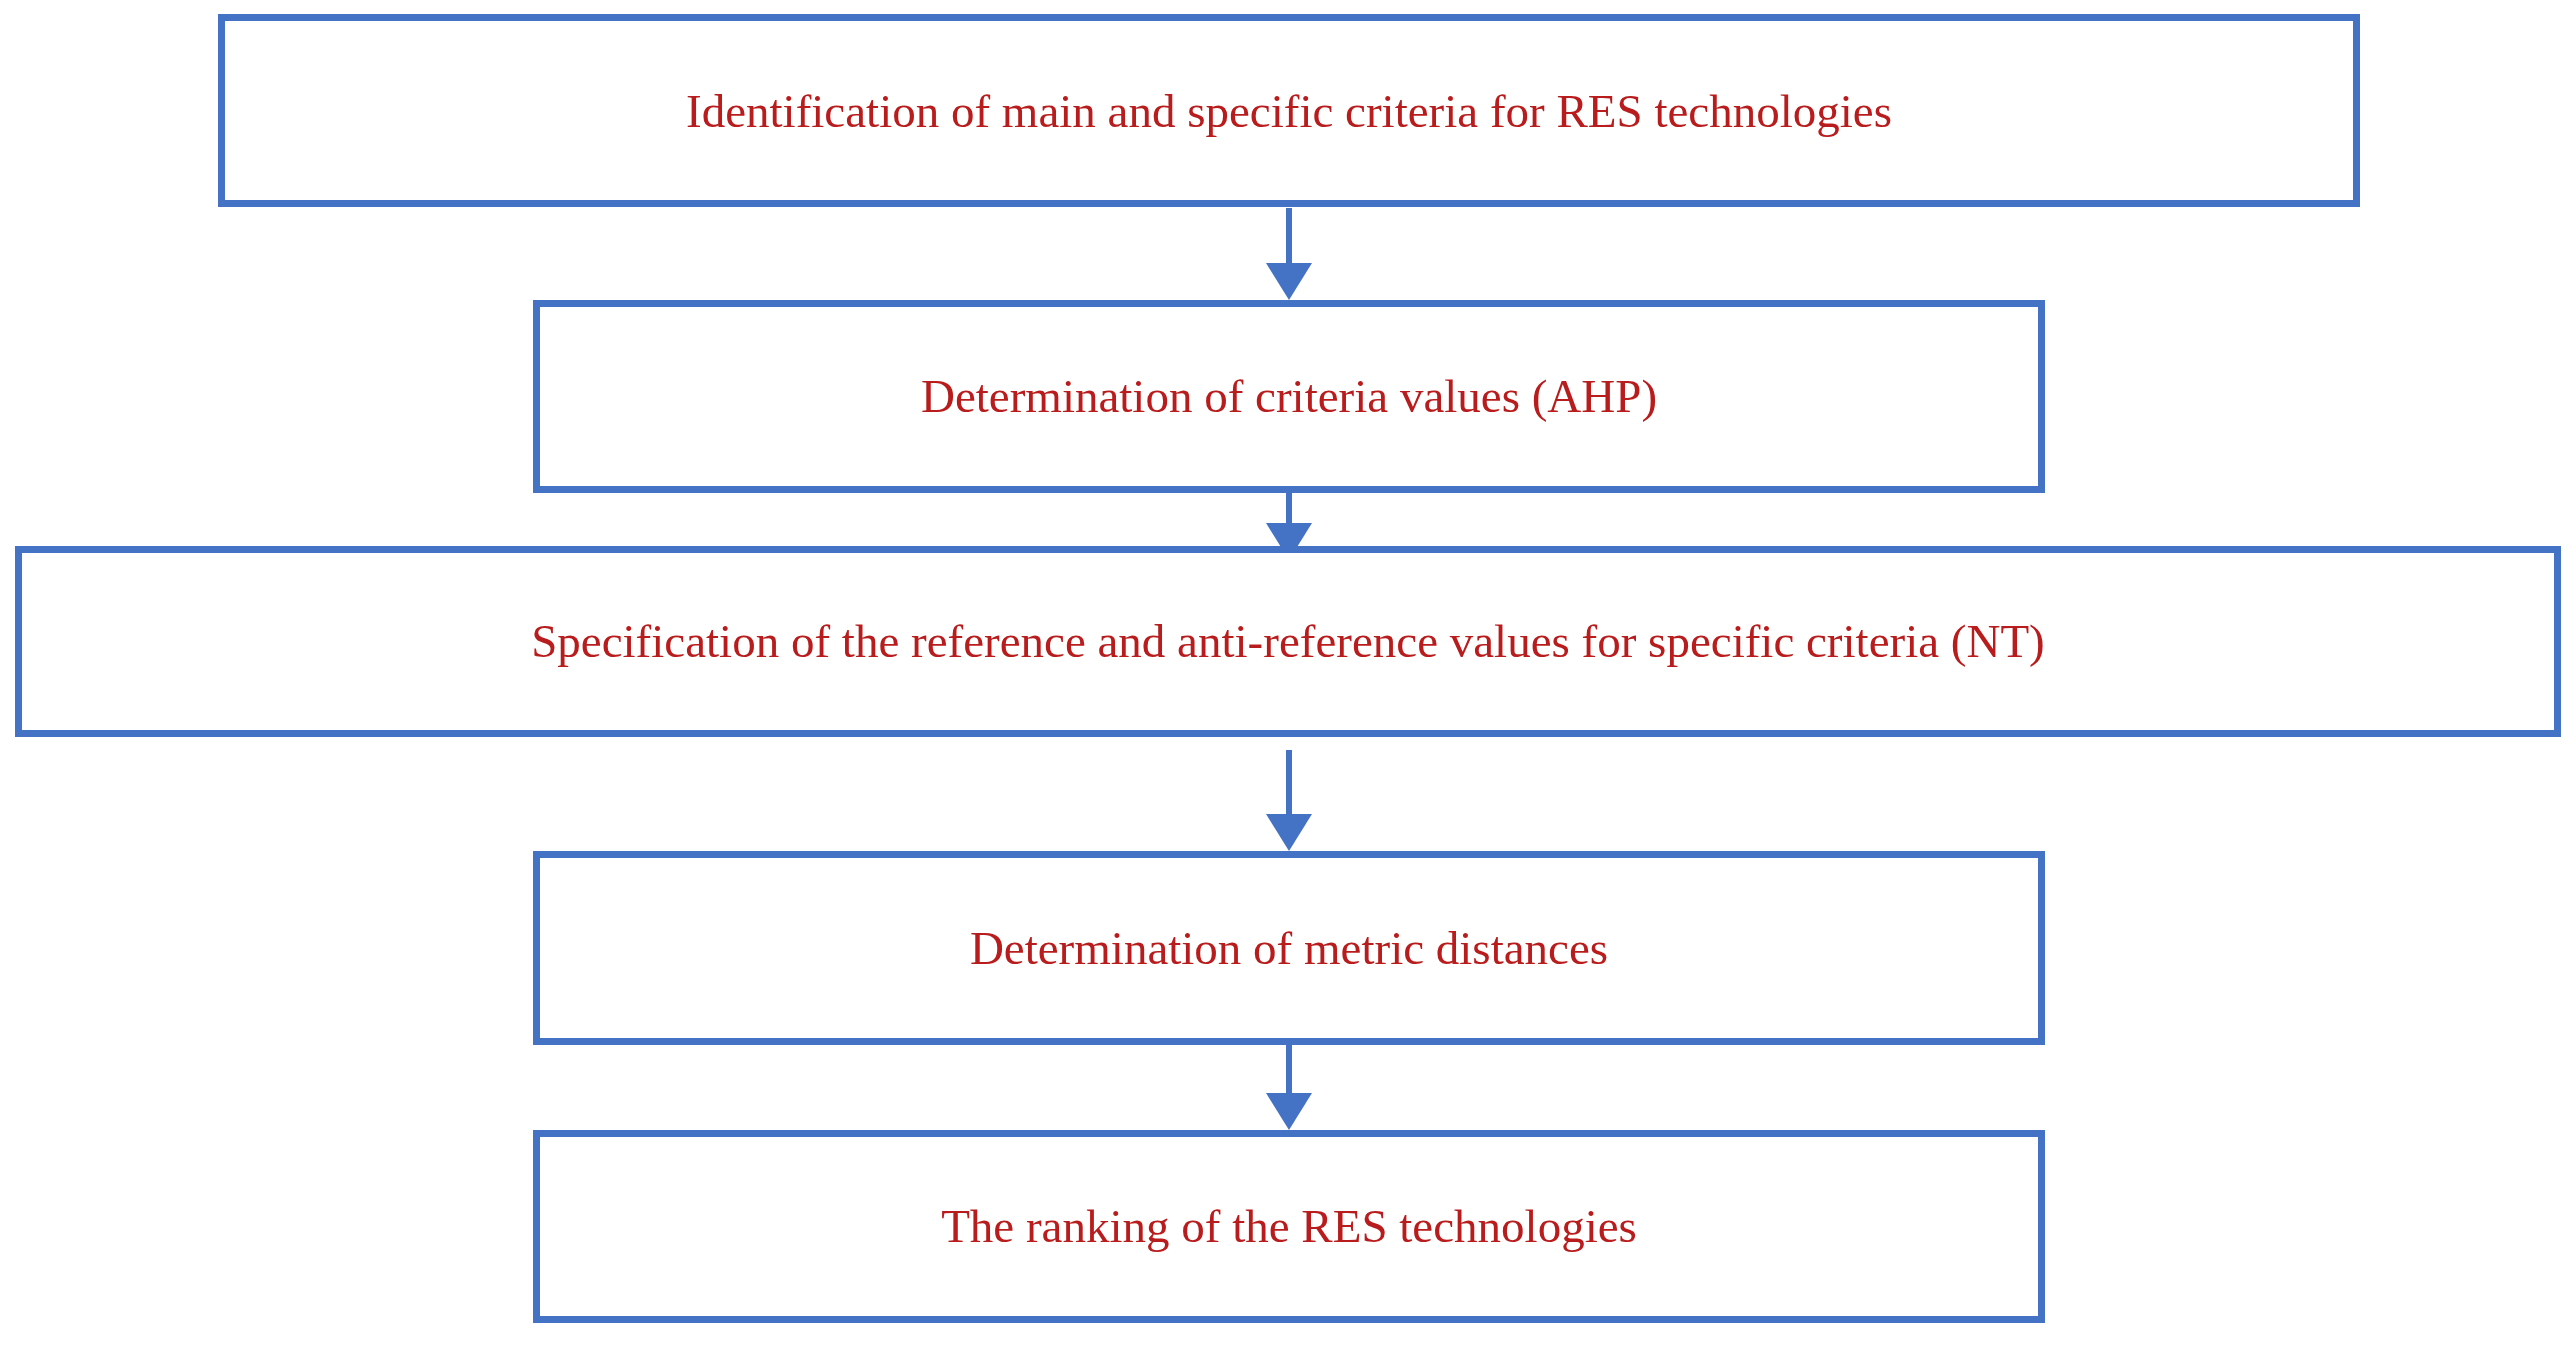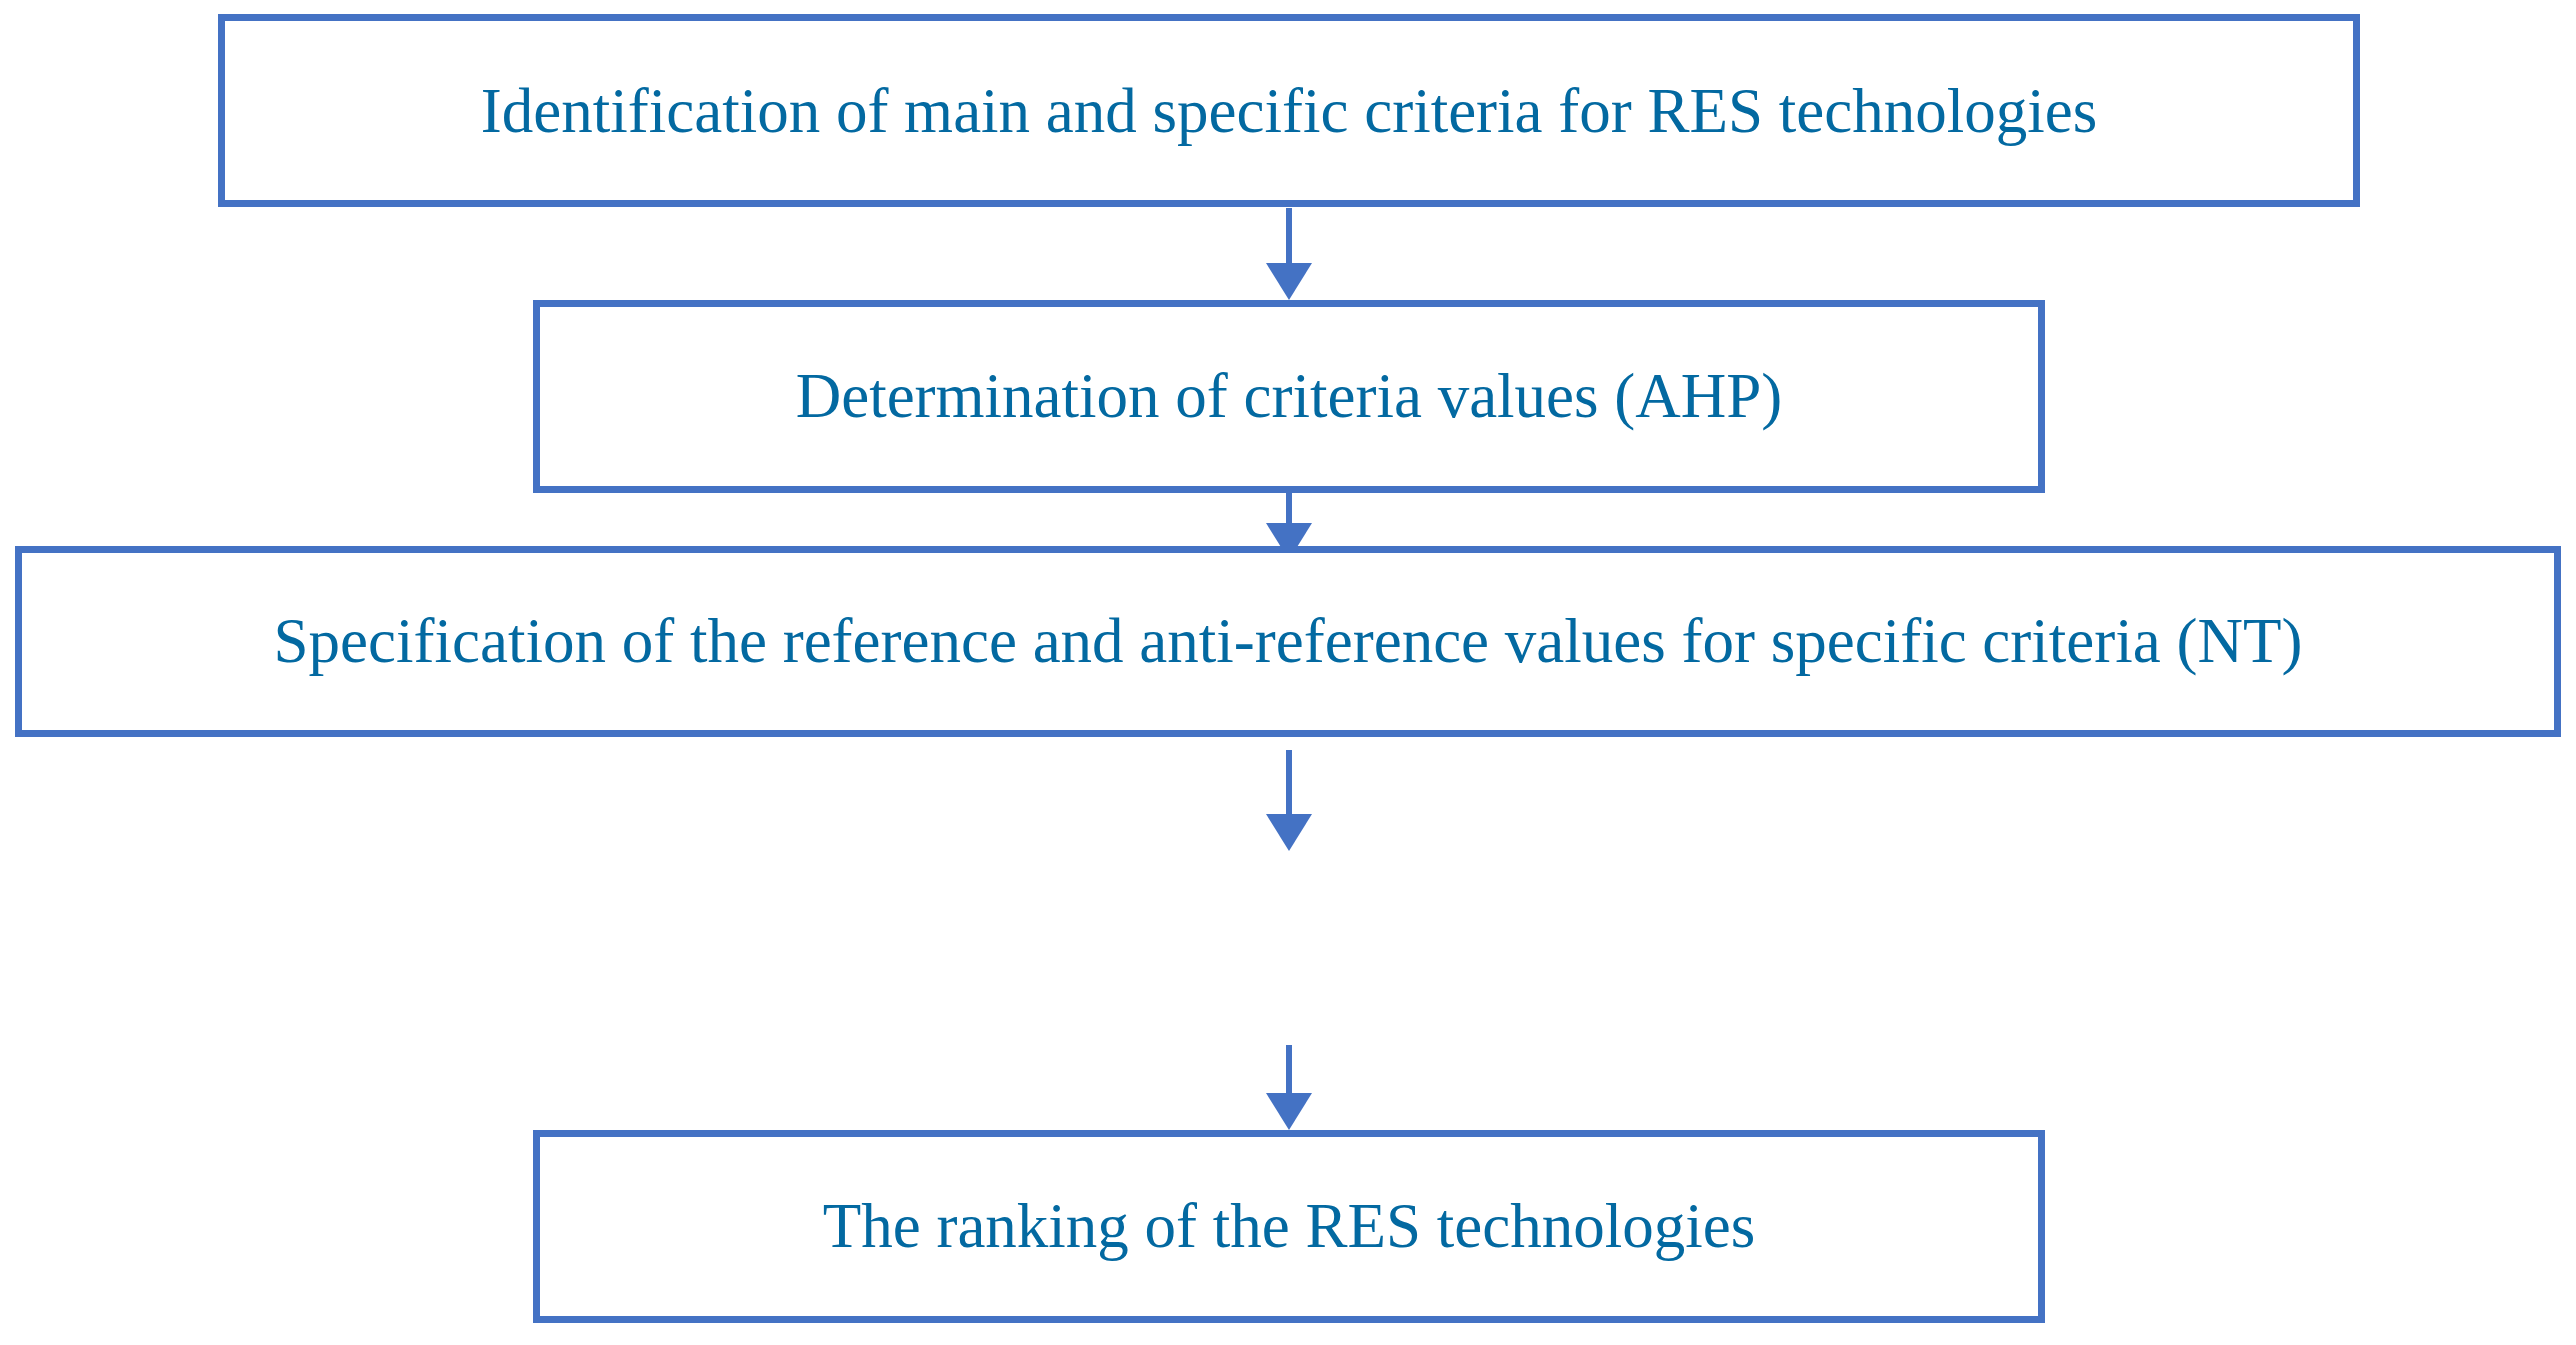--- a/index.html
+++ b/index.html
@@ -20,23 +20,23 @@
   .node {
     position: absolute;
     box-sizing: border-box;
     background: #ffffff;
     border: 7.2px solid #4472C4;
     display: flex;
     align-items: center;
     justify-content: center;
   }
   .node-label {
-    color: #0369a1;
+    color: #b91c1c;
     font-family: "Liberation Serif", "DejaVu Serif", serif;
-    font-size: 63px;
+    font-size: 47px;
     line-height: 1.15;
     text-align: center;
     white-space: nowrap;
     letter-spacing: 0px;
   }
   
   .node-1 { left: 218px;  top: 14.4px;   width: 2142px; height: 193px; }
   .node-2 { left: 533px;  top: 300px;  width: 1512px; height: 193px; }
   .node-3 { left: 15px;   top: 546px;  width: 2546px; height: 191px; }
   .node-4 { left: 533px;  top: 851px; width: 1512px; height: 194px; }
@@ -106,20 +106,23 @@
 
   <div class="node node-3">
     <span class="node-label">Specification of the reference and anti-reference values for specific criteria (NT)</span>
   </div>
 
   <div class="arrow arrow-3">
     <div class="shaft"></div>
     <div class="head"></div>
   </div>
 
+  <div class="node node-4">
+    <span class="node-label">Determination of metric distances</span>
+  </div>
 
   <div class="arrow arrow-4">
     <div class="shaft"></div>
     <div class="head"></div>
   </div>
 
   <div class="node node-5">
     <span class="node-label">The ranking of the RES technologies</span>
   </div>
 

